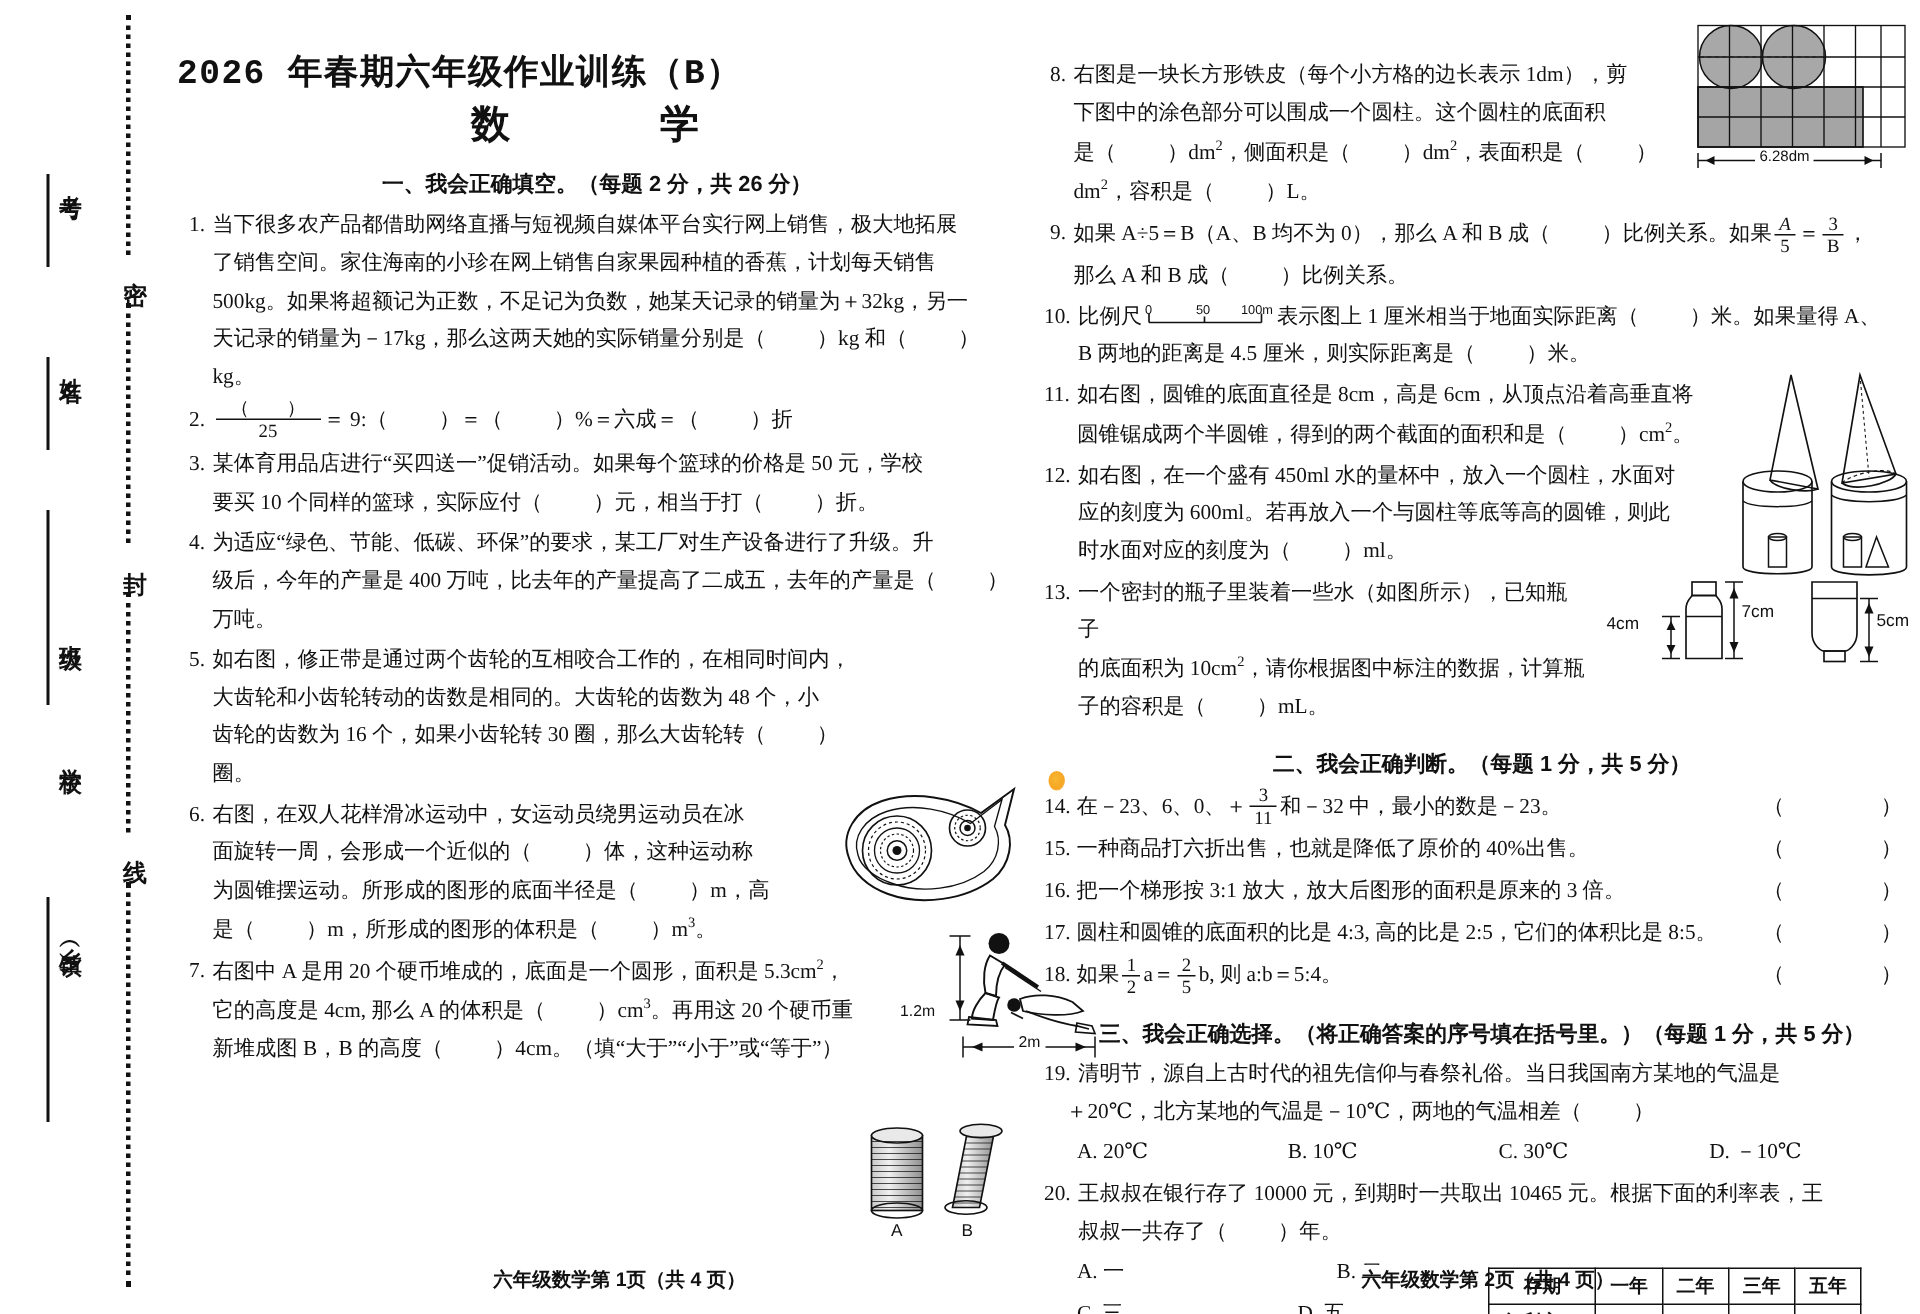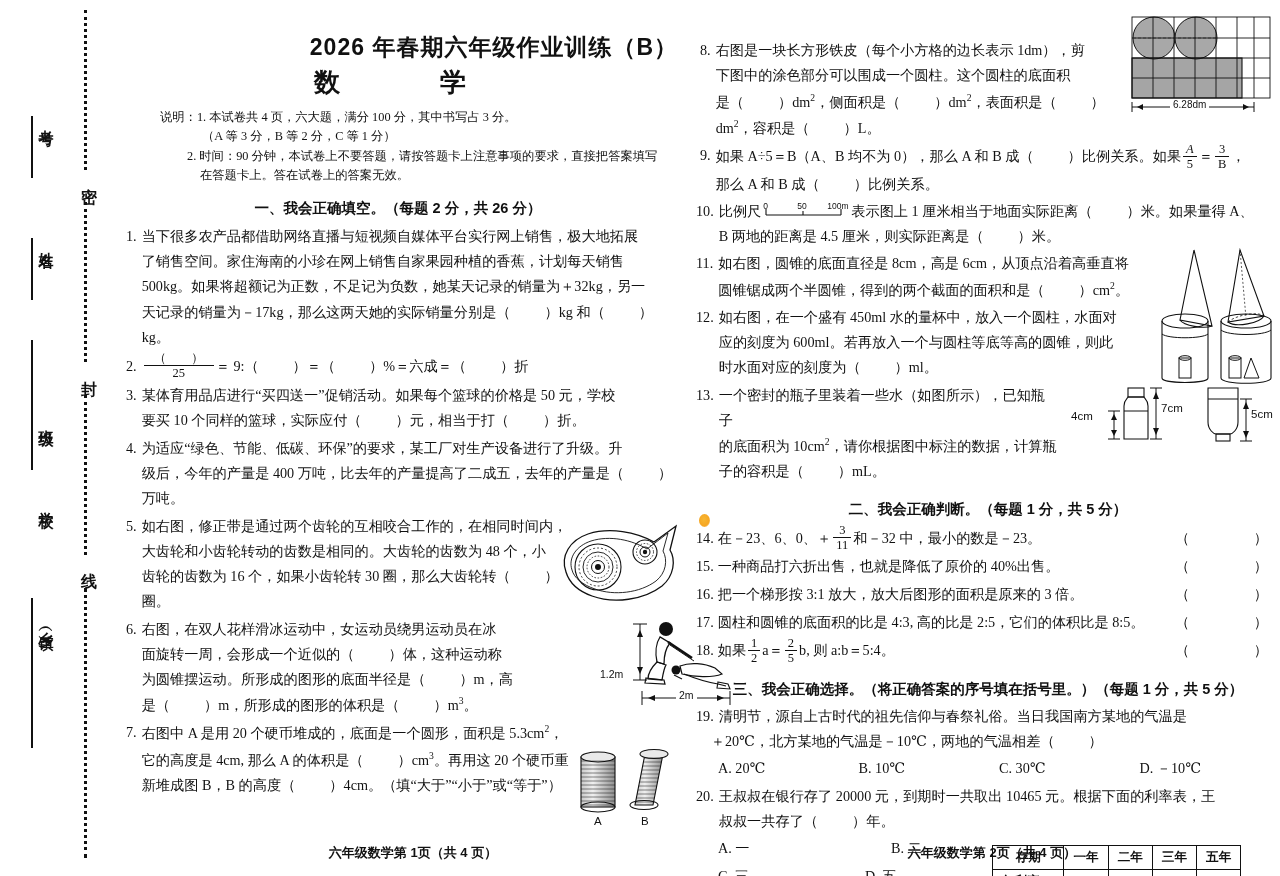--- a/index.html
+++ b/index.html
@@ -60,22 +60,22 @@
 
   
   .col {
     position: relative;
     padding-top: 10px;
   }
   .col-left { width: 570px; flex: 0 0 570px; padding-right: 10px; }
   .col-right { width: 592px; flex: 0 0 592px; padding-left: 8px; }
 
   .title1 {
-    text-align: right;
-    font-family: Liberation Sans, sans-serif;
+    text-align: left;
+    font-family: Liberation Mono, monospace;
     font-weight: bold;
     font-size: 23px;
     letter-spacing: 1px;
     margin: 22px 0 2px 0;
   }
   .title2 {
     text-align: center;
     font-family: "Liberation Serif", serif;
     font-weight: bold;
     font-size: 26px;
@@ -226,26 +226,20 @@
     <div class="dotline" style="top:395px; height:160px;"></div>
     <div class="sealtext" style="top:560px;">线</div>
     <div class="dotline" style="top:588px; height:270px;"></div>
   </div>
 
   <div class="col col-left">
 
     <div class="title1">2026 年春期六年级作业训练（B）</div>
     <div class="title2">数　　学</div>
 
-    <div class="notes">
-      <div><span>说明：</span><span>1. 本试卷共 4 页，六大题，满分 100 分，其中书写占 3 分。</span></div>
-      <div class="note-indent" style="padding-left:42px;">（A 等 3 分，B 等 2 分，C 等 1 分）</div>
-      <div style="padding-left:27px;">2. 时间：90 分钟，本试卷上不要答题，请按答题卡上注意事项的要求，直接把答案填写</div>
-      <div style="padding-left:40px;">在答题卡上。答在试卷上的答案无效。</div>
-    </div>
 
     <div class="section-head">一、我会正确填空。（每题 2 分，共 26 分）</div>
 
     <div class="q" style="margin-left:8px;">
       <div class="qnum">1.</div>
       <div class="qbody">
         <p>当下很多农产品都借助网络直播与短视频自媒体平台实行网上销售，极大地拓展</p>
         <p>了销售空间。家住海南的小珍在网上销售自家果园种植的香蕉，计划每天销售</p>
         <p><span>500kg。如果将超额记为正数，不足记为负数，她某天记录的销量为</span><span>＋32kg，另一</span></p>
         <p><span>天记录的销量为</span><span>－17kg，那么这两天她的实际销量分别是（</span><span class="blank"></span><span>）kg 和（</span><span class="blank"></span><span>）kg。</span></p>
@@ -664,21 +658,21 @@
     <div class="choices">
       <span>A. 20℃</span>
       <span>B. 10℃</span>
       <span>C. 30℃</span>
       <span>D. －10℃</span>
     </div>
 
     <div class="q" style="margin-left:0;">
       <div class="qnum">20.</div>
       <div class="qbody">
-        <p>王叔叔在银行存了 20000 元，到期时一共取出 10465 元。根据下面的利率表，王</p>
+        <p>王叔叔在银行存了 10000 元，到期时一共取出 10465 元。根据下面的利率表，王</p>
         <p><span>叔叔一共存了（</span><span class="blank"></span><span>）年。</span></p>
       </div>
     </div>
     <div class="choices two" style="width:300px;gap:26px;">
       <span>A. 一</span>
       <span>B. 二</span>
     </div>
     <div class="choices two" style="width:300px;">
       <span>C. 三</span>
       <span>D. 五</span>

